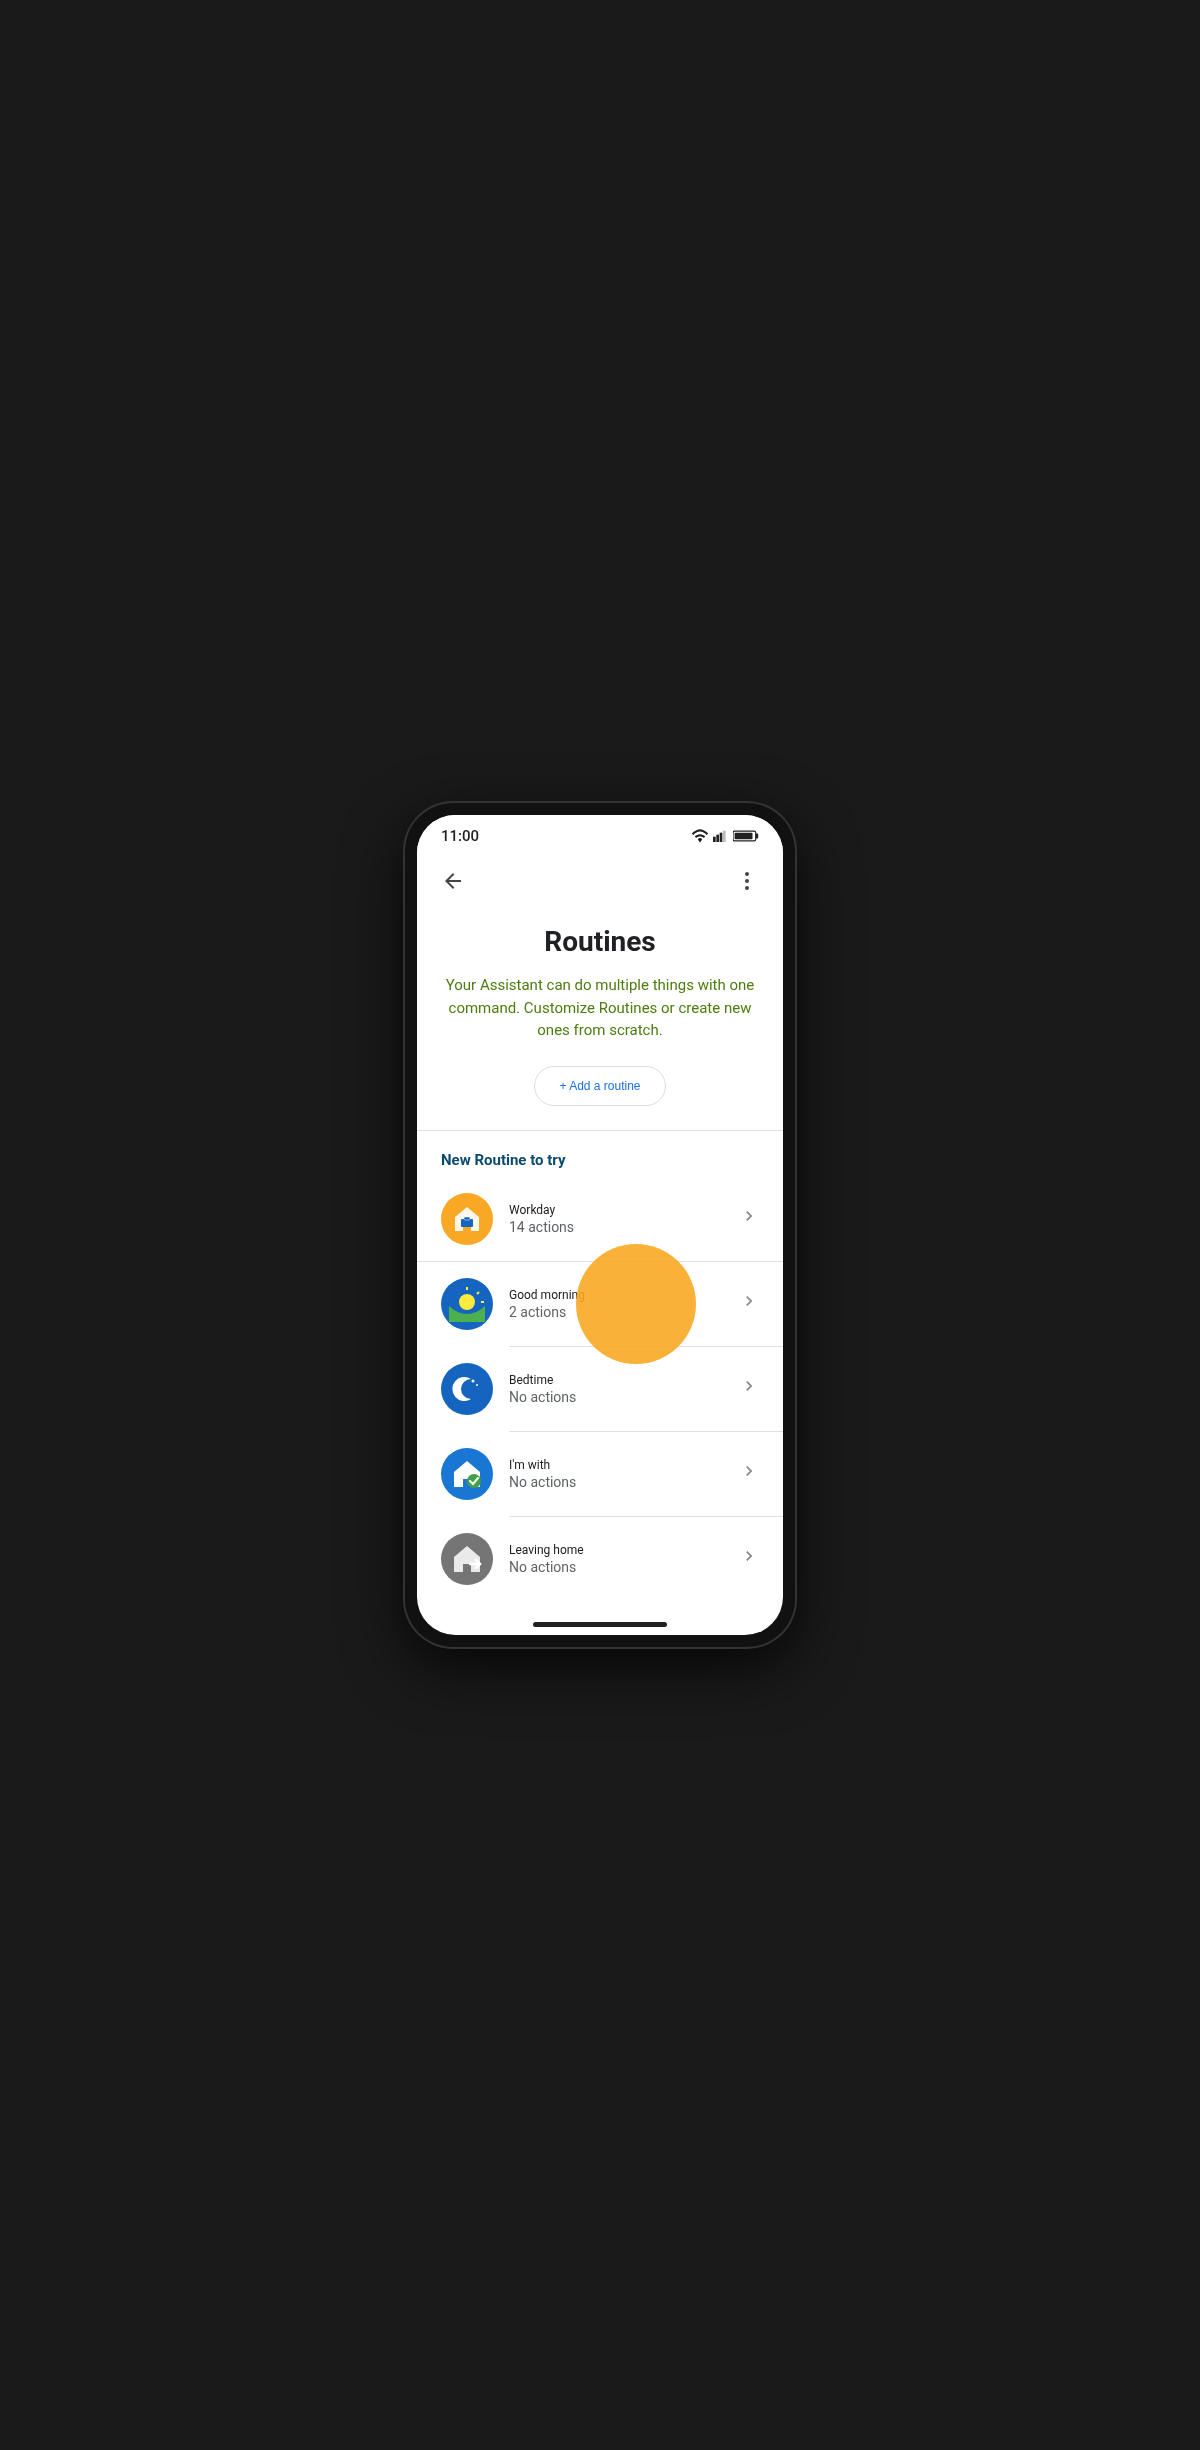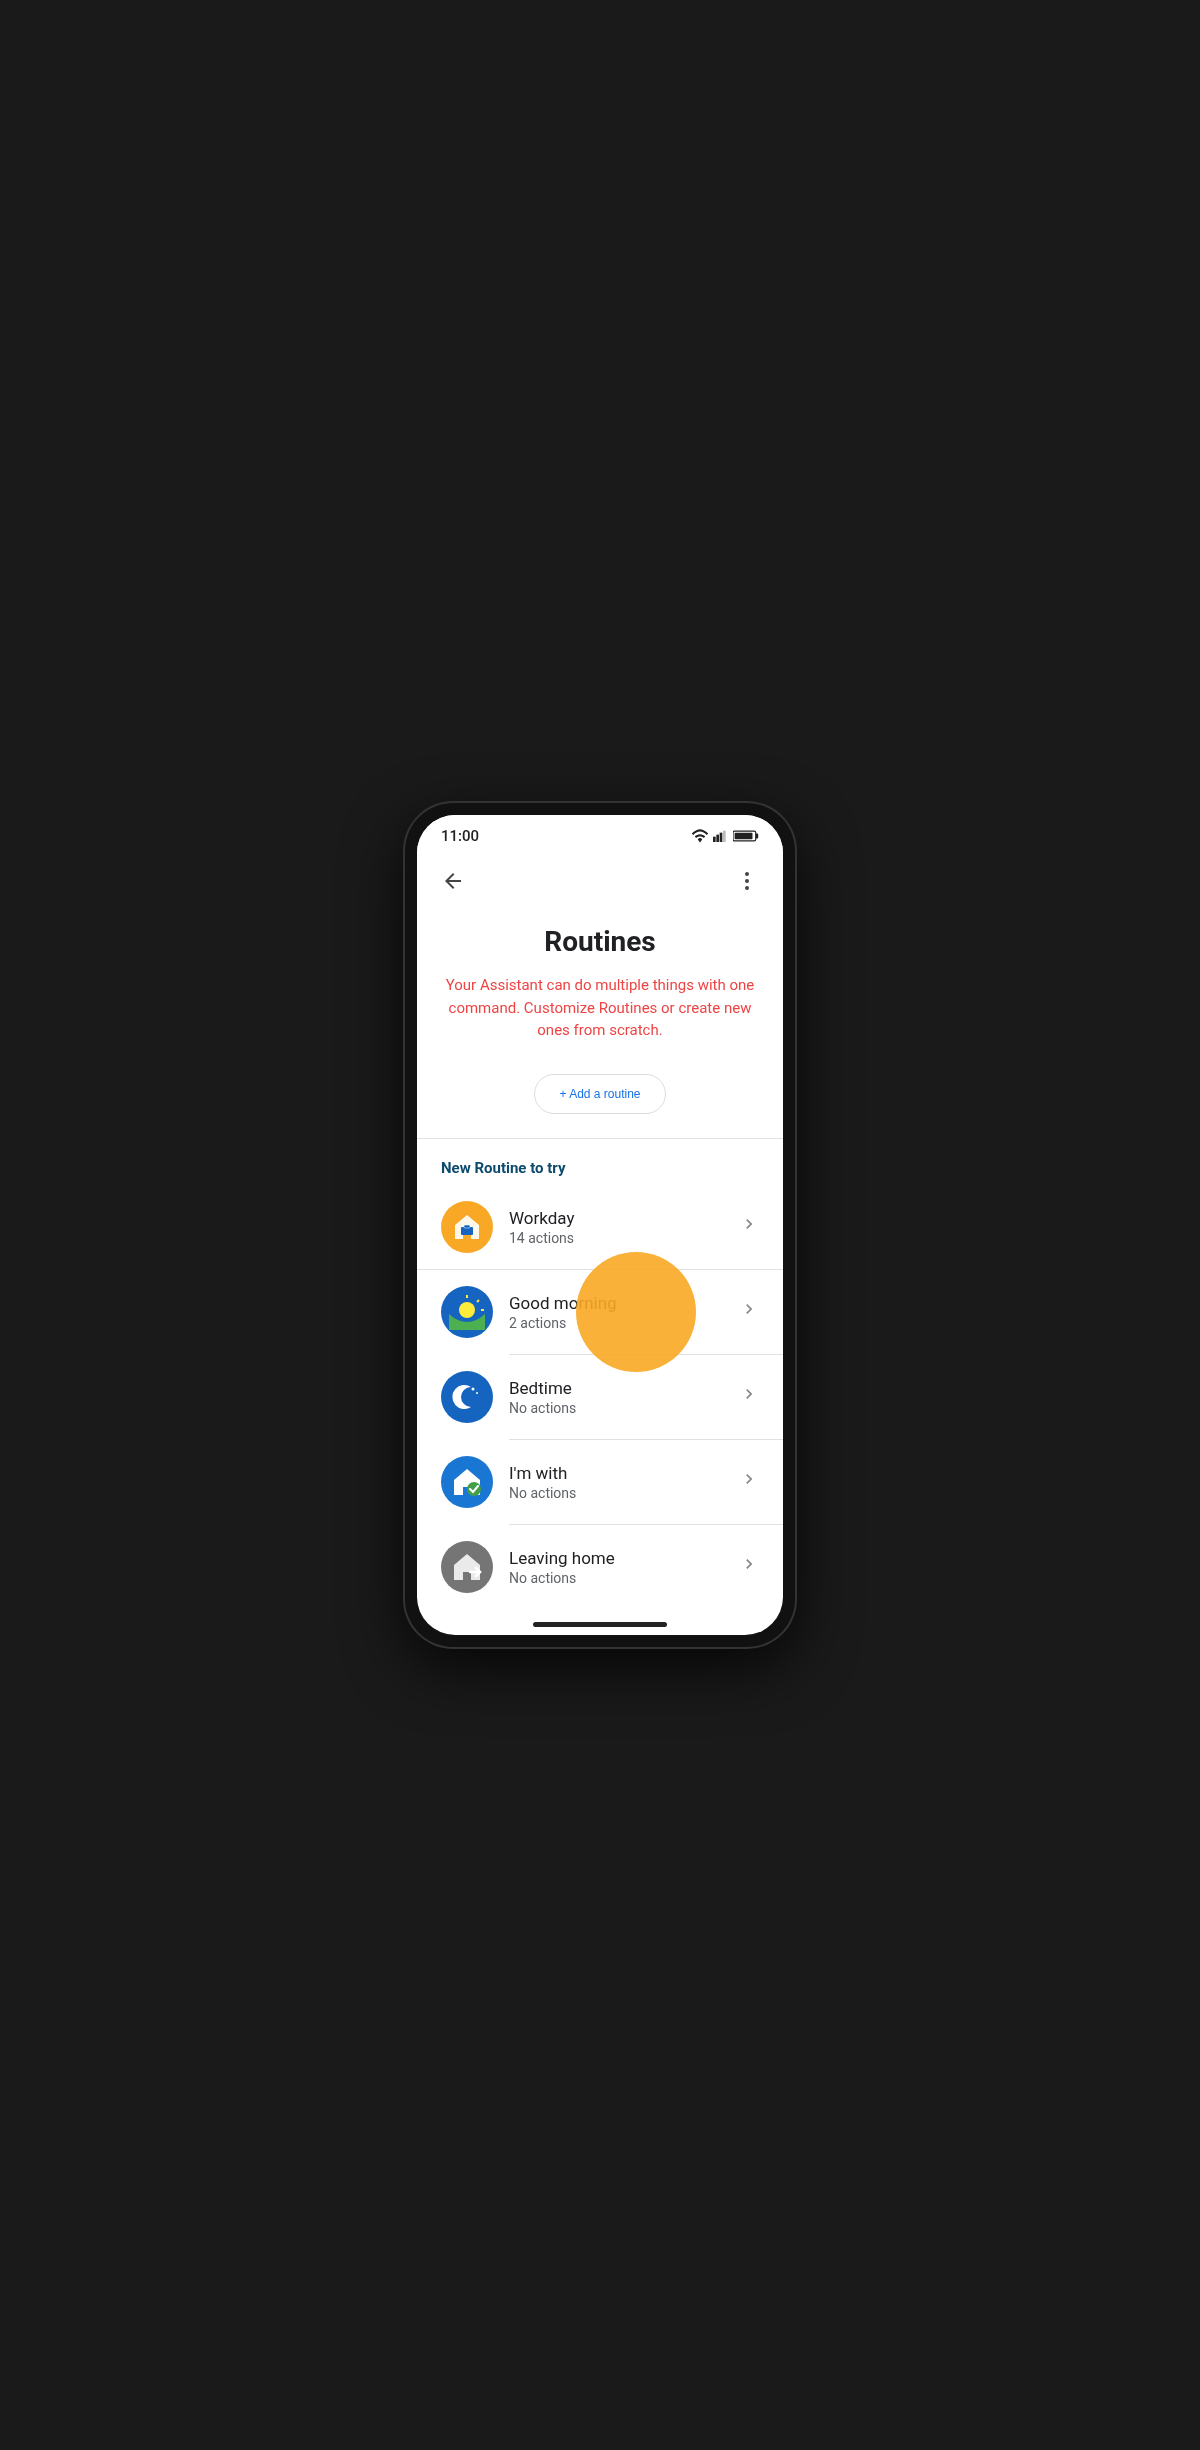--- a/index.html
+++ b/index.html
@@ -99,23 +99,23 @@
 
     .page-title {
       font-size: 28px;
       font-weight: 700;
       color: #202124;
       margin-bottom: 16px;
     }
 
     .page-description {
       font-size: 15px;
-      color: #ef4444;
+      color: #4d7c0f;
       line-height: 1.5;
-      margin-bottom: 32px;
+      margin-bottom: 24px;
     }
 
     .add-routine-btn {
       display: inline-flex;
       align-items: center;
       gap: 8px;
       border: 1px solid #dadce0;
       border-radius: 24px;
       padding: 12px 24px;
       cursor: pointer;
@@ -156,21 +156,21 @@
       justify-content: center;
       margin-right: 16px;
       overflow: hidden;
     }
 
     .routine-info {
       flex: 1;
     }
 
     .routine-name {
-      font-size: 17px;
+      font-size: 12px;
       color: #202124;
       font-weight: 400;
       margin-bottom: 2px;
     }
 
     .routine-sub {
       font-size: 14px;
       color: #5f6368;
     }
 

